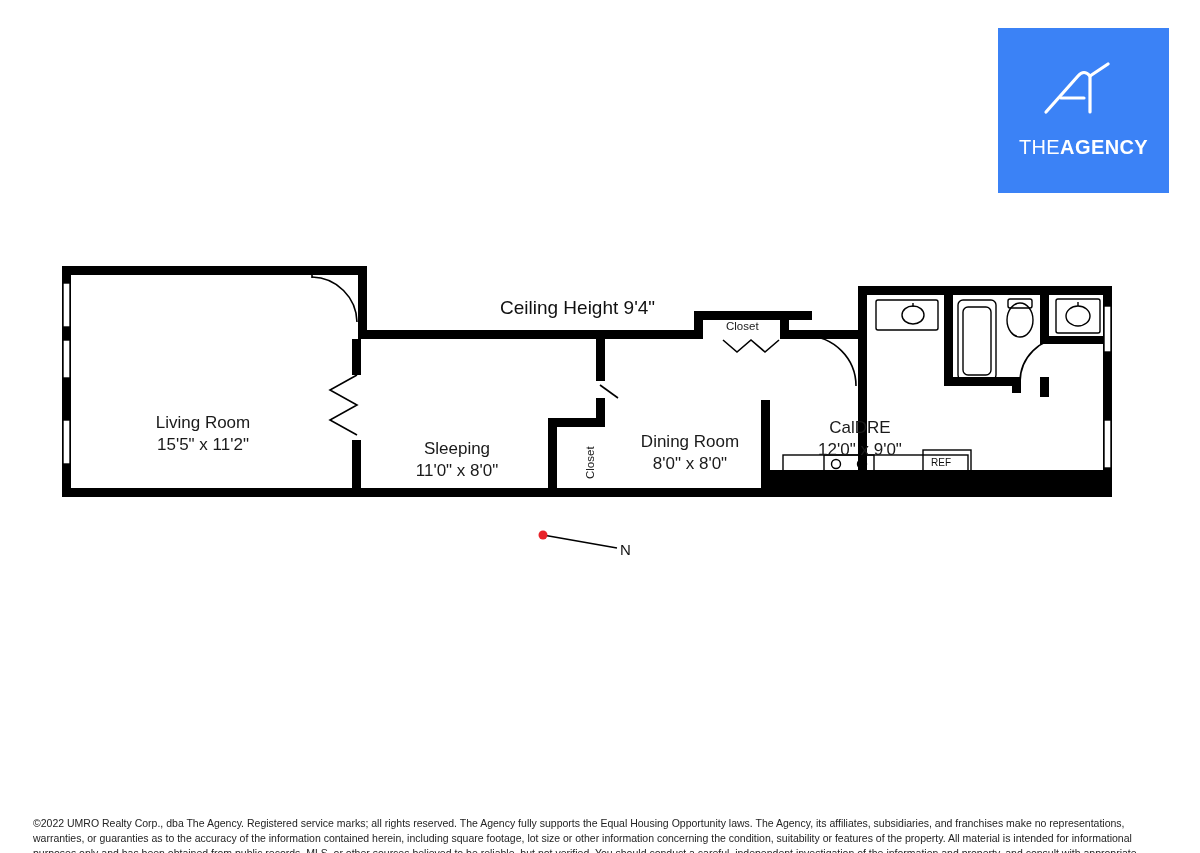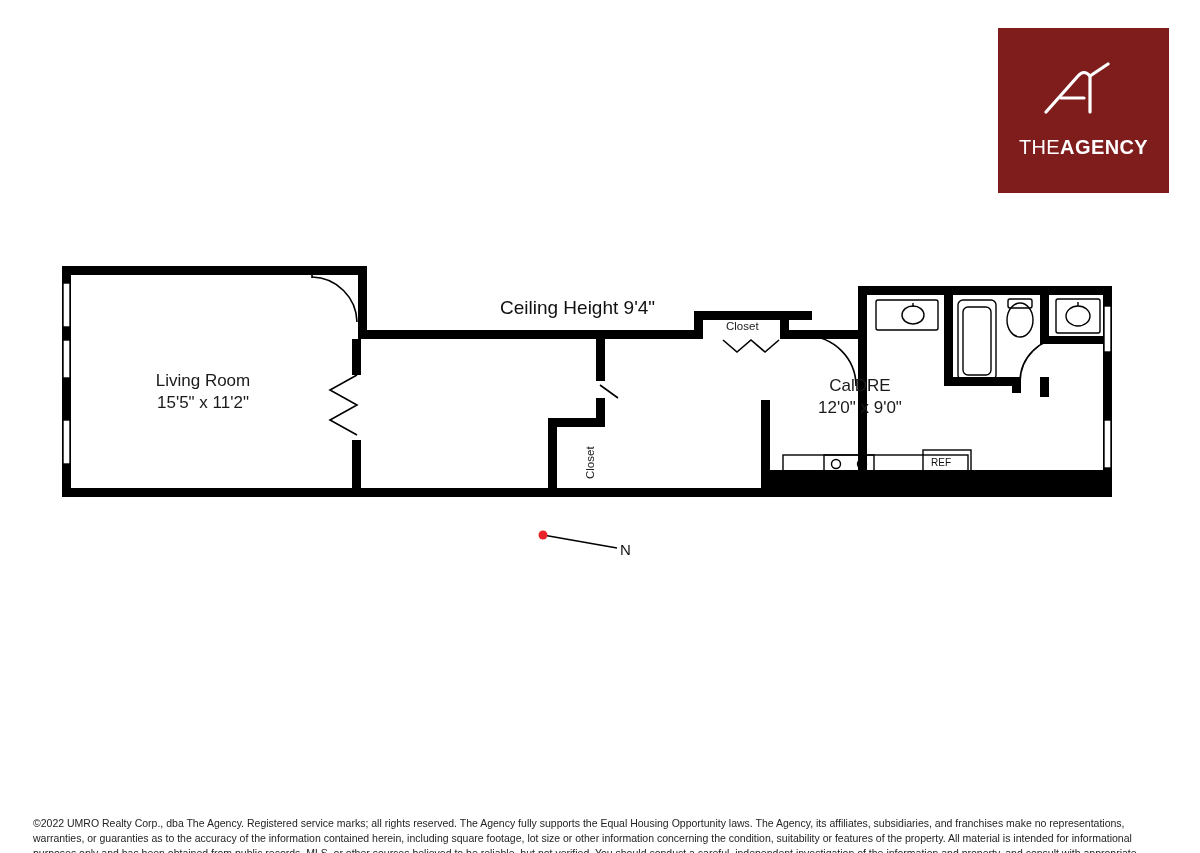--- a/index.html
+++ b/index.html
@@ -16,21 +16,21 @@
     overflow: hidden;
   }
 
   
   #logo-block {
     position: absolute;
     left: 998px;
     top: 28px;
     width: 171px;
     height: 165px;
-    background: #7f1d1d;
+    background: #3b82f6;
   }
   #logo-mark {
     position: absolute;
     left: 0;
     top: 34px;
     width: 171px;
     height: 60px;
   }
   #logo-wordmark {
     position: absolute;
@@ -54,20 +54,21 @@
     width: 1200px;
     height: 853px;
   }
   .room-label {
     position: absolute;
     text-align: center;
     font-family: "Liberation Sans", sans-serif;
     color: #1a1a1a;
     line-height: 1.28;
     white-space: nowrap;
+    margin-top: 42px;
   }
   .room-label .name { font-size: 17px; }
   .room-label .dims { font-size: 17px; }
 
   .closet-label {
     position: absolute;
     font-family: "Liberation Sans", sans-serif;
     font-size: 11.5px;
     color: #1a1a1a;
     white-space: nowrap;
@@ -249,21 +250,29 @@
       <circle cx="543" cy="535" r="4.5" fill="#E8242A"></circle>
     </g>
   </svg>
 
   
   <div class="room-label" style="left:113px; top:370px; width:180px;">
     <div class="name">Living Room</div>
     <div class="dims">15'5" x 11'2"</div>
   </div>
 
-
+  <div class="room-label" style="left:367px; top:396px; width:180px;">
+    <div class="name">Sleeping</div>
+    <div class="dims">11'0" x 8'0"</div>
+  </div>
+
+  <div class="room-label" style="left:600px; top:389px; width:180px;">
+    <div class="name">Dining Room</div>
+    <div class="dims">8'0" x 8'0"</div>
+  </div>
 
   <div class="room-label" style="left:770px; top:375px; width:180px;">
     <div class="name">CalDRE</div>
     <div class="dims">12'0" x 9'0"</div>
   </div>
 
 
   
   <div class="closet-label" style="left:726px; top:320px;">Closet</div>
   <div class="closet-label vertical" style="left:584px; top:479px;">Closet</div>

